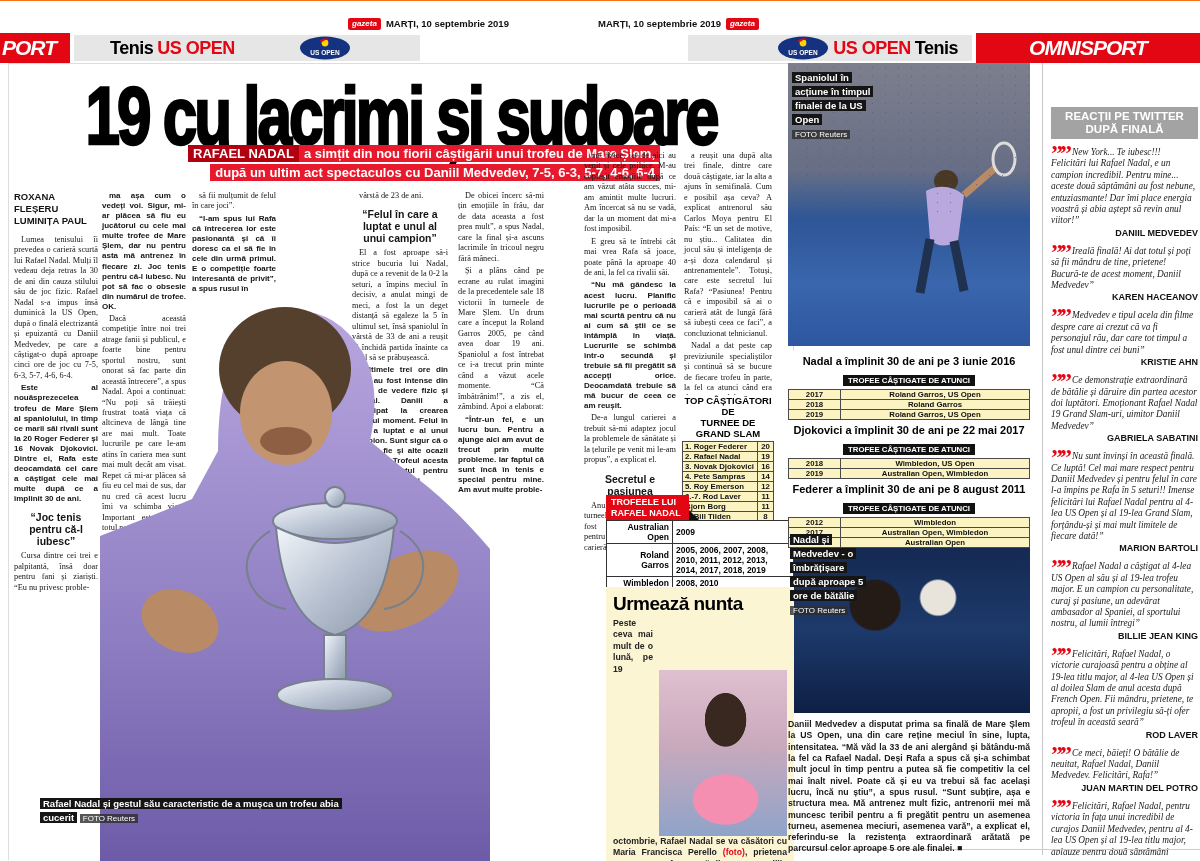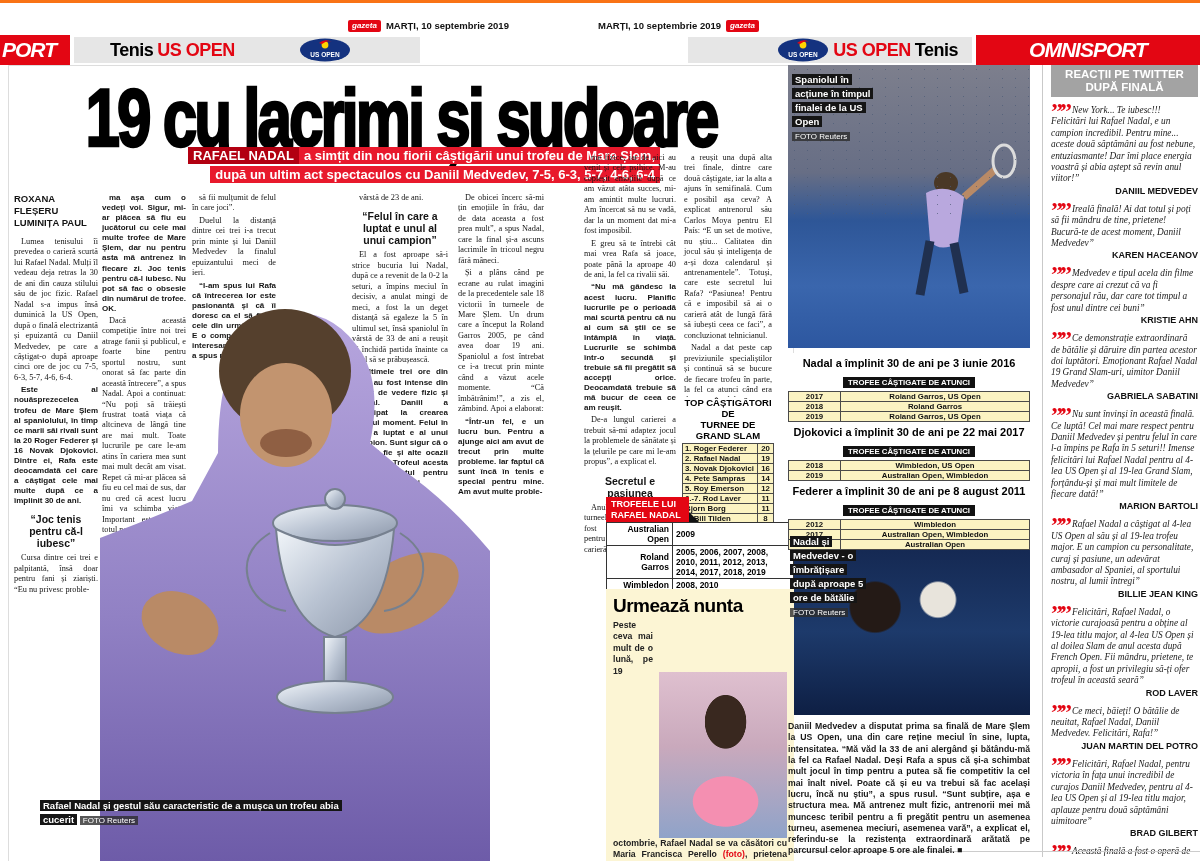--- a/index.html
+++ b/index.html
@@ -1,19 +1,19 @@
 <!DOCTYPE html>
 <html><head>
 <meta charset="utf-8">
 <style>
   * { box-sizing: border-box; margin: 0; padding: 0; }
   html,body { background:#f2f2f2; }
   body { font-family:"Liberation Sans", sans-serif; }
   .page { position:relative; width:1200px; height:861px; background:#fff; overflow:hidden;
-          border-top:3px solid #f97316; }
+          border-top:1px solid #f97316; }
   .abs { position:absolute; }
 
   
   .dateline { position:absolute; top:17px; font:bold 9.5px/12px "Liberation Sans",sans-serif; color:#111; display:flex; gap:5px; align-items:center; }
   .gz-chip { background:#e30613; color:#fff; font:italic bold 8px/10px "Liberation Sans",sans-serif; padding:1px 4px; border-radius:2px; }
   .pagenum { position:absolute; top:36px; right:6px; font:bold 15px/16px "Liberation Sans",sans-serif; }
   .redbox { position:absolute; top:32px; height:30px; background:#e30613; color:#fff;
             font:italic bold 21px/30px "Liberation Sans",sans-serif; letter-spacing:-1px; padding:0 8px; }
   .graybar { position:absolute; top:34px; height:26px; background:#e6e6e6; display:flex; align-items:center; gap:4px; }
   .graybar .topic { font:bold 18px/20px "Liberation Sans",sans-serif; color:#000; letter-spacing:-.5px; }
@@ -87,21 +87,21 @@
   .wed-text { font:bold 8.7px/1.32 "Liberation Sans",sans-serif; color:#222; text-align:justify; }
   .wed-text .red { color:#e30613; }
 
   
   .medv { position:absolute; left:788px; top:718px; width:242px; z-index:5; }
   .medv-title { font:bold 16.5px/19px "Liberation Sans",sans-serif; letter-spacing:-.4px; margin-bottom:3px; }
   .medv-text { font:bold 8.7px/1.3 "Liberation Sans",sans-serif; color:#1a1a1a; text-align:justify; }
 
   
   .twitter { position:absolute; left:1042px; top:62px; width:156px; height:792px; border-left:1px solid #c9c9c9; padding-left:8px; overflow:hidden; }
-  .tw-hd { background:#a3a3a3; color:#fff; font:bold 11.5px/13px "Liberation Sans",sans-serif; text-align:center; padding:3px 2px; margin-bottom:8px; }
+  .tw-hd { background:#a3a3a3; color:#fff; font:bold 11.5px/13px "Liberation Sans",sans-serif; text-align:center; padding:3px 2px; margin-bottom:8px;margin-top:44px; }
   .quote { margin-bottom:7px; }
   .qmark { color:#e30613; font:bold 24px/10px "Liberation Serif",serif; letter-spacing:-3px; margin-right:3px; vertical-align:-6px; }
   .qtext { font:italic 9.3px/11.4px "Liberation Serif",serif; color:#1a1a1a; }
   .qauthor { font:bold 9px/11px "Liberation Sans",sans-serif; text-align:right; color:#111; margin-top:1px; }
 
   .hairline-bottom { position:absolute; left:788px; top:848px; width:412px; border-top:1px solid #ccc; }
   .z5 { z-index:5; }
 </style>
 </head>
 <body>
@@ -159,39 +159,38 @@
       <p class="blk s-b">Este al nouăsprezecelea trofeu de Mare Șlem al spaniolului, în timp ce marii săi rivali sunt la 20 Roger Federer și 16 Novak Djokovici. Dintre ei, Rafa este deocamdată cel care a câștigat cele mai multe după ce a împlinit 30 de ani.</p>
       <p class="blk s-h">“Joc tenis pentru că-l iubesc”</p>
       <p class="blk s-p">Cursa dintre cei trei e palpitantă, însă doar pentru fani și ziariști. “Eu nu privesc proble-</p>
   </div>
   <div class="col" style="left:102px; top:190px; width:84px;">
     <p class="blk s-b">ma așa cum o vedeți voi. Sigur, mi-ar plăcea să fiu eu jucătorul cu cele mai multe trofee de Mare Șlem, dar nu pentru asta mă antrenez în fiecare zi. Joc tenis pentru că-l iubesc. Nu pot să fac o obsesie din numărul de trofee. OK.</p>
       <p class="blk s-p">Dacă această competiție între noi trei atrage fanii și publicul, e foarte bine pentru sportul nostru, sunt onorat să fac parte din această întrecere”, a spus Nadal. Apoi a continuat: “Nu poți să trăiești frustrat toată viața că altcineva de lângă tine are mai mult. Toate lucrurile pe care le-am atins în cariera mea sunt mai mult decât am visat. Repet că mi-ar plăcea să fiu eu cel mai de sus, dar nu cred că acest lucru îmi va schimba viața. Important este să dai totul pe teren,</p>
   </div>
   <div class="col" style="left:192px; top:190px; width:84px;">
     <p class="blk s-p">să fii mulțumit de felul în care joci”.</p>
-      <p class="blk s-p">Duelul la distanță dintre cei trei i-a trecut prin minte și lui Daniil Medvedev la finalul epuizantului meci de ieri.</p>
       <p class="blk s-b">“I-am spus lui Rafa că întrecerea lor este pasionantă și că îi doresc ca el să fie în cele din urmă primul. E o competiție foarte interesantă de privit”, a spus rusul în</p>
   </div>
   <div class="col" style="left:352px; top:190px; width:96px;">
     <p class="blk s-p">vârstă de 23 de ani.</p>
       <p class="blk s-h">“Felul în care a luptat e unul al unui campion”</p>
       <p class="blk s-p">El a fost aproape să-i strice bucuria lui Nadal, după ce a revenit de la 0-2 la seturi, a împins meciul în decisiv, a anulat mingi de meci, a fost la un deget distanță să egaleze la 5 în ultimul set, însă spaniolul în vârstă de 33 de ani a reușit să închidă partida înainte ca totul să se prăbușească.</p>
       <p class="blk s-b">“Ultimele trei ore din meci au fost intense din punct de vedere fizic și mental. Daniil a participat la crearea acestui moment. Felul în care a luptat e al unui campion. Sunt sigur că o să mai fie și alte ocazii pentru el. Trofeul acesta înseamnă totul pentru mine în această zi.</p>
   </div>
   <div class="col" style="left:458px; top:190px; width:86px;">
     <p class="blk s-p">De obicei încerc să-mi țin emoțiile în frâu, dar de data aceasta a fost prea mult”, a spus Nadal, care la final și-a ascuns lacrimile în tricoul negru fără mâneci.</p>
       <p class="blk s-p">Și a plâns când pe ecrane au rulat imagini de la precedentele sale 18 victorii în turneele de Mare Șlem. Un drum care a început la Roland Garros 2005, pe când avea doar 19 ani. Spaniolul a fost întrebat ce i-a trecut prin minte când a văzut acele momente. “Că îmbătrânim!”, a zis el, zâmbind. Apoi a elaborat:</p>
       <p class="blk s-b">“Într-un fel, e un lucru bun. Pentru a ajunge aici am avut de trecut prin multe probleme. Iar faptul că sunt încă în tenis e special pentru mine. Am avut multe proble-</p>
   </div>
   <div class="col" style="left:584px; top:150px; width:92px;">
     <p class="blk s-p">me fizice, iar de aici au venit și cele psihice. M-au copleșit emoțiile după ce am văzut atâta succes, mi-am amintit multe lucruri. Am încercat să nu se vadă, dar la un moment dat mi-a fost imposibil.</p>
       <p class="blk s-p">E greu să te întrebi cât mai vrea Rafa să joace, poate până la aproape 40 de ani, la fel ca rivalii săi.</p>
       <p class="blk s-b">“Nu mă gândesc la acest lucru. Planific lucrurile pe o perioadă mai scurtă pentru că nu ai cum să știi ce se întâmplă în viață. Lucrurile se schimbă într-o secundă și trebuie să fii pregătit să accepți orice. Deocamdată trebuie să mă bucur de ceea ce am reușit.</p>
-      <p class="blk s-p">De-a lungul carierei a trebuit să-mi adaptez jocul la problemele de sănătate și la țelurile pe care mi le-am propus”, a explicat el.</p>
+      <p class="blk s-p">De-a lungul carierei a trebuit să-mi adaptez jocul la problemele de sănătate și la țelurile pe venit mi le-am propus”, a explicat el.</p>
       <p class="blk s-h">Secretul e pasiunea</p>
       <p class="blk s-p">Anul lui Nadal în turneele de Mare Șlem a fost unul extraordinar, pentru prima oară în carieră</p>
   </div>
   <div class="col" style="left:684px; top:150px; width:88px;">
     <p class="blk s-p">a reușit una după alta trei finale, dintre care două câștigate, iar la alta a ajuns în semifinală. Cum e posibil așa ceva? A explicat antrenorul său Carlos Moya pentru El País: “E un set de motive, nu știu... Calitatea din jocul său și inteligența de a-și doza calendarul și antrenamentele”. Totuși, care este secretul lui Rafa? “Pasiunea! Pentru că e imposibil să ai o carieră atât de lungă fără să iubești ceea ce faci”, a concluzionat tehnicianul.</p>
       <p class="blk s-p">Nadal a dat peste cap previziunile specialiștilor și continuă să se bucure de fiecare trofeu în parte, la fel ca atunci când era doar un adolescent cu plete și pantaloni pescărești. ■</p>
   </div>
 
   <svg class="photo-main" viewBox="0 0 390 571">
     <defs>

